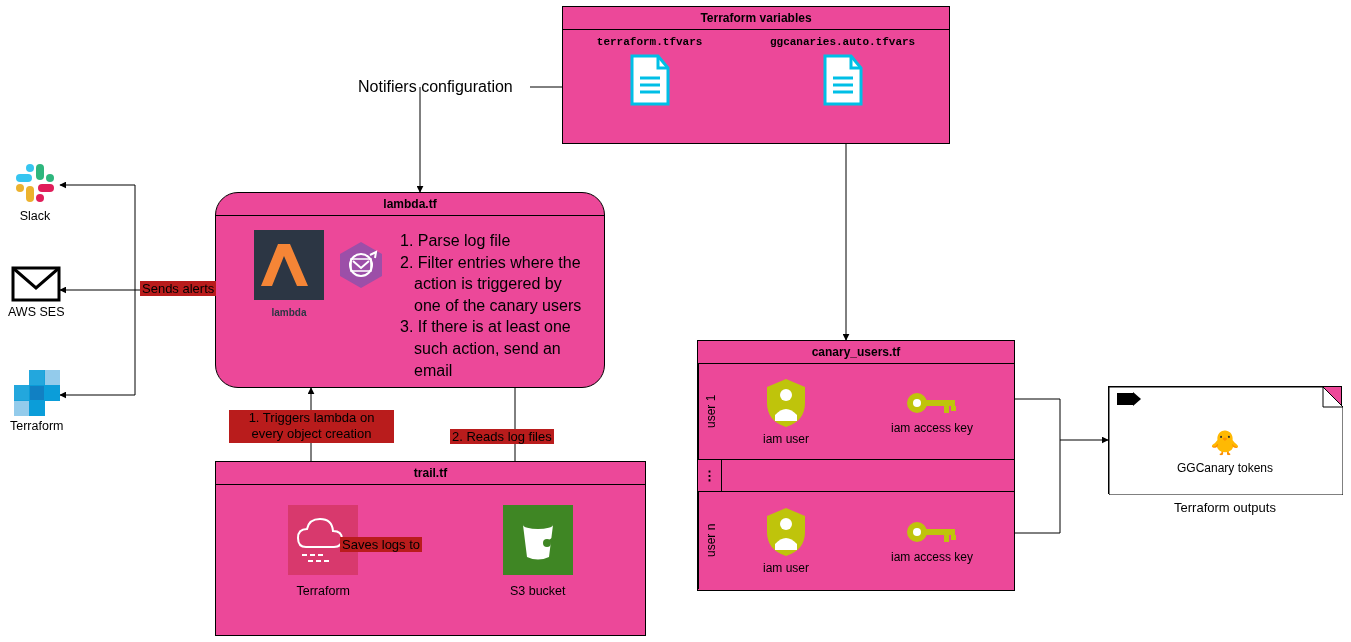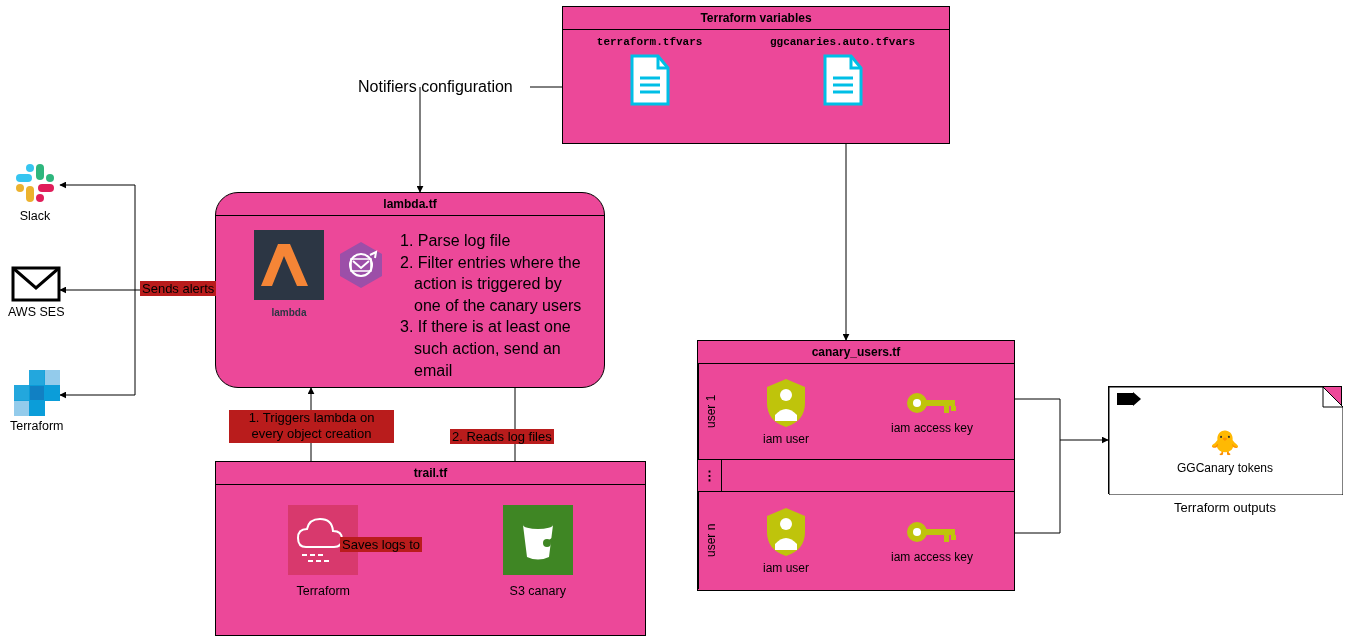--- a/index.html
+++ b/index.html
@@ -136,21 +136,21 @@
       <div class="caption" style="margin-top:6px;">Terraform</div>
     </div>
     <div style="text-align:center;">
       <svg width="70" height="70">
         <rect width="70" height="70" fill="#3F8624"></rect>
         <path d="M20 20 q15 -6 30 0 l-4 32 q-11 5 -22 0 z" fill="#fff"></path>
         <ellipse cx="35" cy="20" rx="15" ry="4" fill="#3F8624"></ellipse>
         <circle cx="44" cy="38" r="4" fill="#3F8624"></circle>
         <line x1="44" y1="38" x2="56" y2="30" stroke="#3F8624" stroke-width="3"></line>
       </svg>
-      <div class="caption" style="margin-top:6px;">S3 canary</div>
+      <div class="caption" style="margin-top:6px;">S3 bucket</div>
     </div>
   </div>
 </div>
 
 <div class="box" style="left:697px; top:340px; width:318px; height:251px;">
   <div class="title-bar">canary_users.tf</div>
 
   <div style="display:flex; height:96px; border-bottom:1px solid #000;">
     <div style="width:24px; border-right:1px solid #000; display:flex; align-items:center; justify-content:center; writing-mode:vertical-rl; transform:rotate(180deg); font-size:12px;">user 1</div>
     <div style="flex:1; display:flex; align-items:center; justify-content:space-around;">

